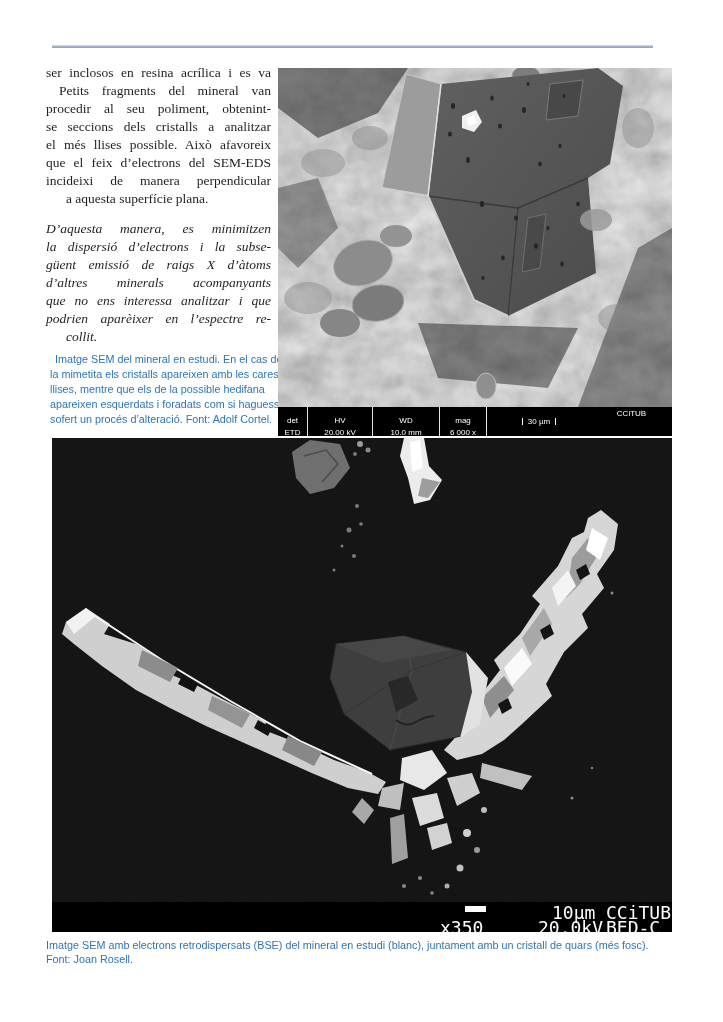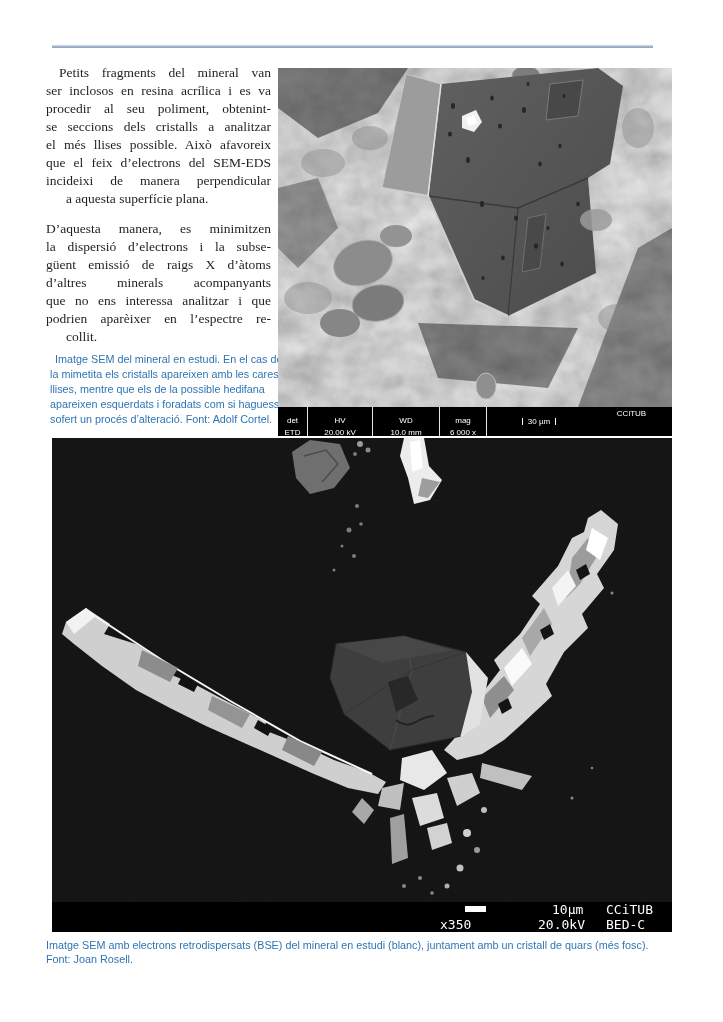--- a/index.html
+++ b/index.html
@@ -8,21 +8,21 @@
   
   .rule{position:absolute;left:52px;top:45px;width:601px;height:3px;
         background:linear-gradient(to bottom,#dbe3ec 0%,#9db3ca 55%,#8aa3bd 100%);}
   
   .textcol{position:absolute;left:46px;top:64px;width:225px;color:#1f1f1f;
            font-family:"Liberation Serif",serif;font-size:13.5px;}
   .tl{height:18px;line-height:18px;text-align:justify;text-align-last:justify;
       white-space:nowrap;overflow:visible;}
   .tl.first{text-indent:13px;}
   .tl.end{text-align-last:left;margin-left:20px;}
-  .para2{margin-top:12px;}
+  .para2{margin-top:12px;font-style:italic;}
   
   .cap1{position:absolute;left:50px;top:352px;color:#2e75b6;font-size:10.8px;line-height:15px;}
   .cap1 .cl{white-space:nowrap;}
   .cap1 .cl.first{text-indent:5px;}
   .cap2{position:absolute;left:46px;top:938px;color:#2e75b6;font-size:10.8px;line-height:14px;}
   .cap2 .cl{white-space:nowrap;}
   
   .figtop{position:absolute;left:278px;top:68px;width:394px;height:368px;background:#000;}
   .figtop svg{display:block;}
   .dbar1{position:absolute;left:0;bottom:0;width:394px;height:29px;background:#000;color:#fff;
@@ -33,40 +33,40 @@
   .dscale{flex:1;display:flex;flex-direction:row;justify-content:space-around;padding:1px 0;}
   .sline{display:flex;align-items:center;padding:0 9px;}
   .sline .tick{width:1px;height:7px;background:#fff;}
   .sline .seg{flex:1;height:1px;background:#fff;}
   .sline .slab{padding:0 5px;}
   .dlab{text-align:center;}
   
   .figbot{position:absolute;left:52px;top:438px;width:620px;height:494px;background:#060606;}
   .figbot svg{display:block;}
   .dbar2{position:absolute;left:0;bottom:0;width:620px;height:30px;background:#000;color:#fdfdfd;
-         font-family:"DejaVu Sans Mono",monospace;font-size:13px;}
+         font-family:"DejaVu Sans Mono",monospace;font-size:18px;}
   .dbar2 .sb{position:absolute;left:413px;top:4px;width:21px;height:6px;background:#fff;}
   .dbar2 span{position:absolute;white-space:nowrap;}
   .d2-scale{left:500px;top:0px;}
   .d2-lab{left:554px;top:0px;}
   .d2-mag{left:388px;top:15px;}
   .d2-hv{left:486px;top:15px;}
   .d2-det{left:554px;top:15px;}
 </style>
 </head>
 <body>
 
 <div class="page">
 
   <div class="rule"></div>
 
   <div class="textcol">
     <div>
+      <div class="tl">ser inclosos en resina acrílica i es va</div>
       <div class="tl first">Petits fragments del mineral van</div>
-      <div class="tl">ser inclosos en resina acrílica i es va</div>
       <div class="tl">procedir al seu poliment, obtenint-</div>
       <div class="tl">se seccions dels cristalls a analitzar</div>
       <div class="tl">el més llises possible. Això afavoreix</div>
       <div class="tl">que el feix d’electrons del SEM-EDS</div>
       <div class="tl">incideixi de manera perpendicular</div>
       <div class="tl end">a aquesta superfície plana.</div>
     </div>
     <div class="para2">
       <div class="tl">D’aquesta manera, es minimitzen</div>
       <div class="tl">la dispersió d’electrons i la subse-</div>

